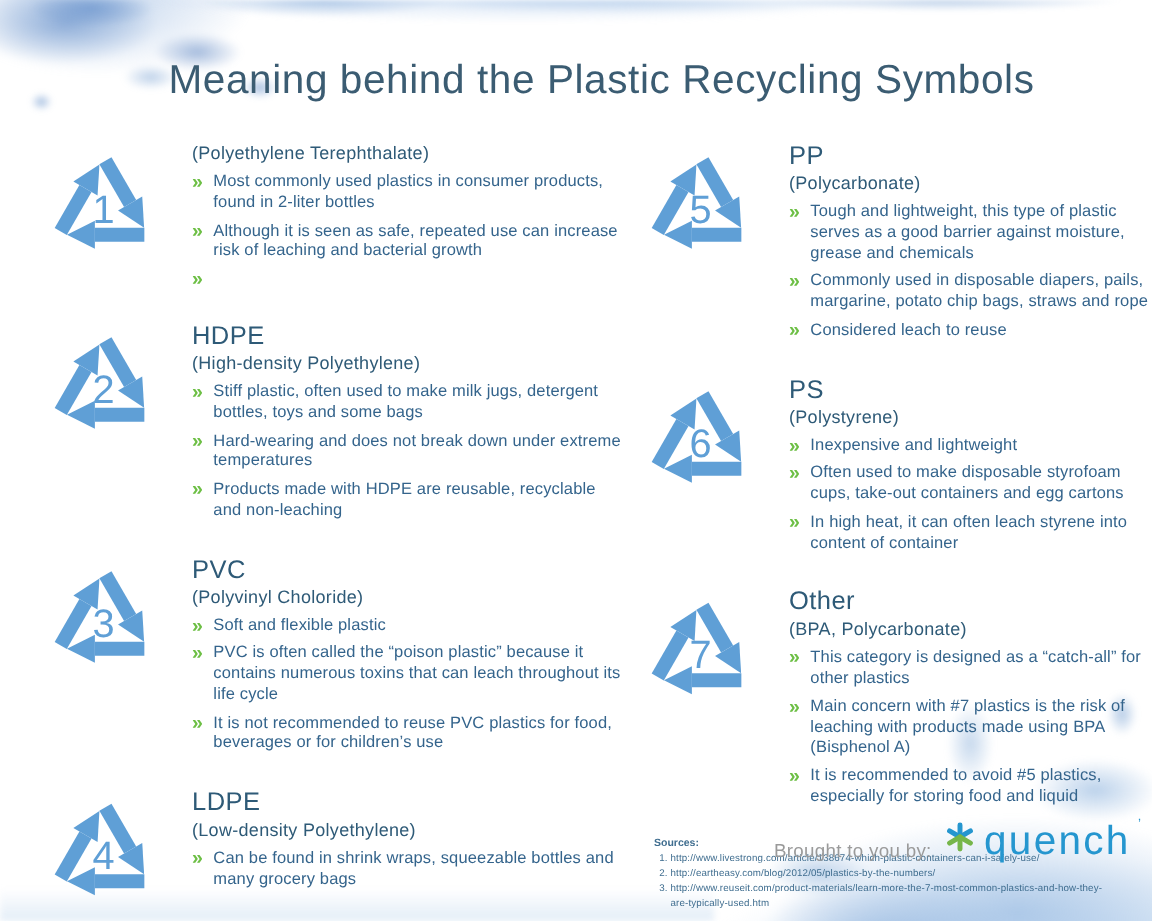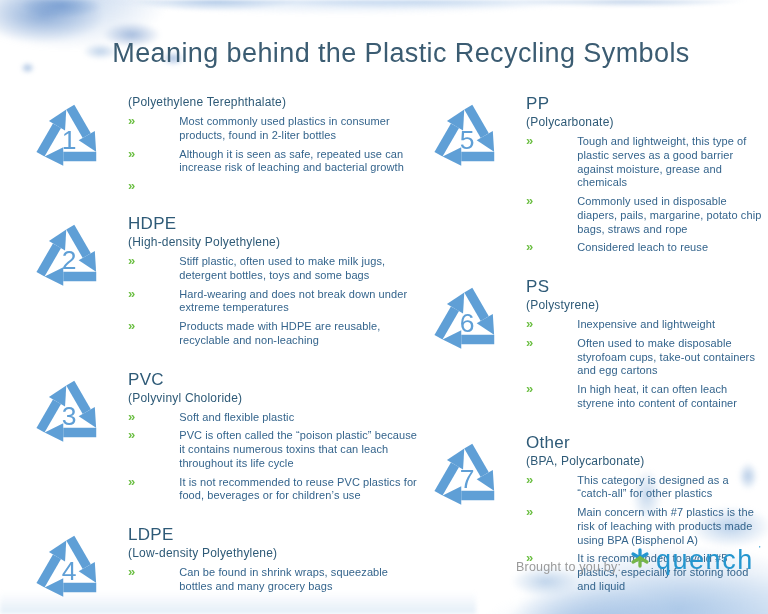--- a/index.html
+++ b/index.html
@@ -66,21 +66,21 @@
   .recycle{width:86px;height:86px;color:var(--symbol-blue,#5f9fd6);display:block;}
   .recycle path{stroke:currentColor;stroke-width:13;fill:none;}
   .recycle polygon{fill:currentColor;}
   .recycle .num{fill:currentColor;font-size:37px;font-family:"Liberation Sans",sans-serif;}
   .content{flex:1;padding-top:2px;}
   .code{font-size:17px;letter-spacing:.3px;color:var(--heading-text,#2e5a77);}
   .fullname{font-size:12px;letter-spacing:.2px;color:var(--heading-text,#2e5a77);margin-top:1px;}
   .bullets{list-style:none;margin:6px 0 0 0;padding:0;}
   .bullets li{display:flex;gap:7px;margin-bottom:5px;}
   .chev{color:var(--bullet-green,#6dbf45);font-weight:bold;font-size:13px;line-height:1;flex:0 0 auto;margin-top:-1px;}
-  .btext{font-size:11px;line-height:1.25;letter-spacing:.1px;color:var(--body-text,#34648c);margin-left:37px;}
+  .btext{font-size:11px;line-height:1.25;letter-spacing:.1px;color:var(--body-text,#34648c);}
   
   .sources{margin-left:12px;margin-top:4px;color:#3f6d8f;max-width:300px;}
   .sources .label{font-size:7px;font-weight:bold;}
   .sources ol{margin:2px 0 0 0;padding-left:11px;font-size:6.5px;line-height:1.55;letter-spacing:.1px;}
   
   .footer{position:absolute;left:516px;top:547px;display:flex;align-items:flex-end;gap:8px;}
   .brought{color:#9a9a9a;font-size:12.5px;letter-spacing:.2px;}
   .brandwrap{display:flex;align-items:flex-start;gap:5px;}
   .brand{color:var(--quench-blue,#2596cf);font-size:27px;letter-spacing:1.5px;line-height:1;}
   .brand-mark{color:var(--quench-blue,#2596cf);font-size:9px;line-height:1;margin-top:-2px;}

